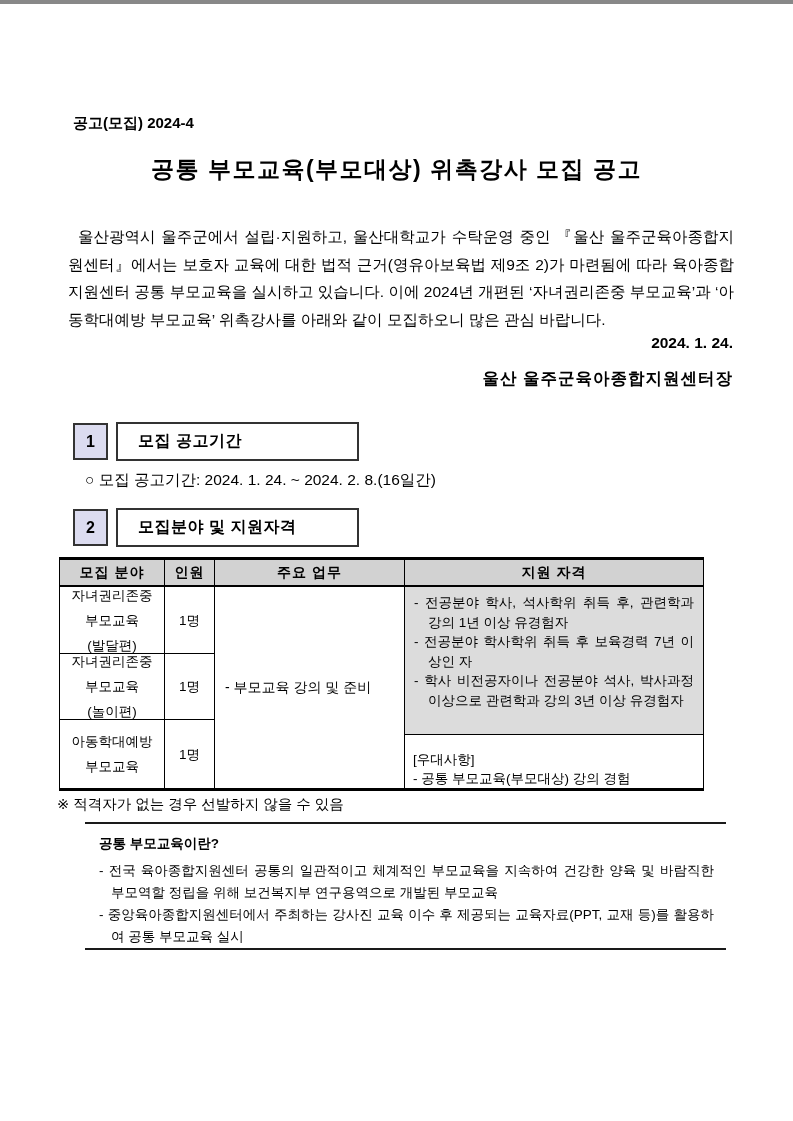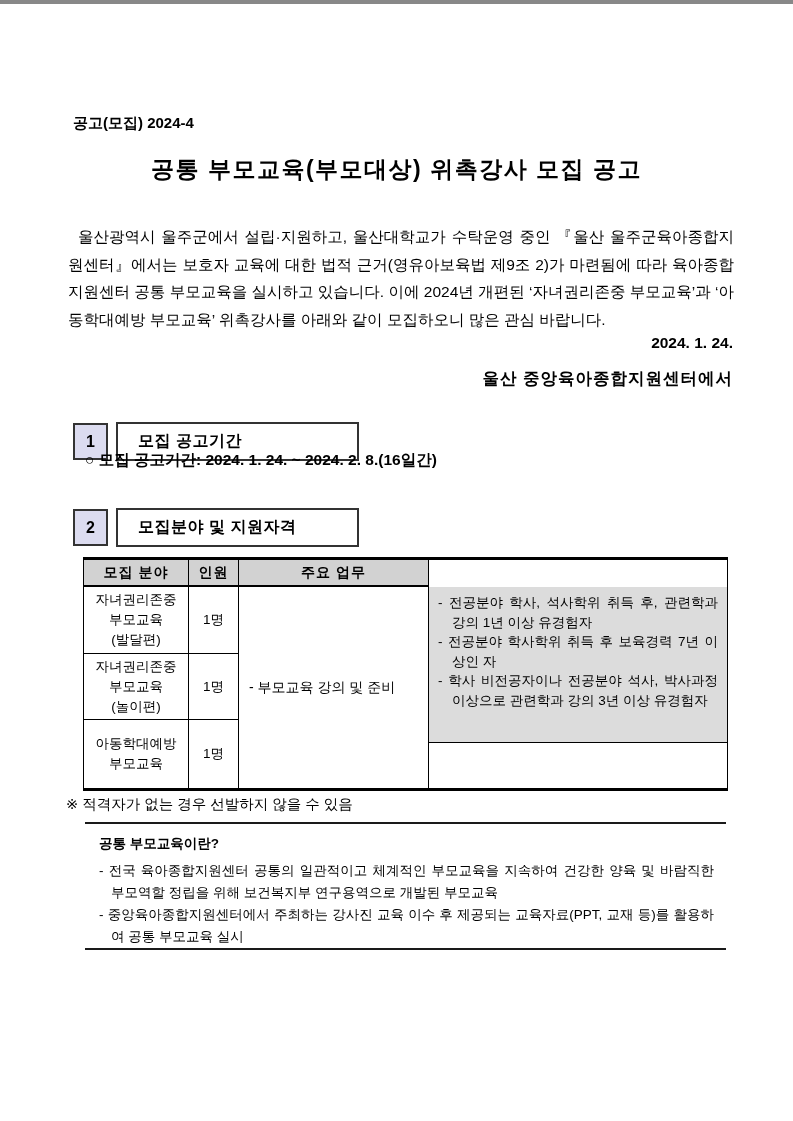--- a/index.html
+++ b/index.html
@@ -51,46 +51,46 @@
   }
   .sec-label {
     width:243px; height:39px;
     background:#fff;
     border:2px solid #333;
     display:flex; align-items:center;
     padding-left:20px;
     font-size:16px; font-weight:bold; letter-spacing:0.5px;
   }
   .bullet-line {
-    position:absolute; left:85px; top:446px;
-    font-size:15.5px; font-weight:bold;
+    position:absolute; left:85px; top:466px;
+    font-size:15.5px; font-weight:normal;
   }
   
   .recruit-table {
-    position:absolute; left:83px; top:553px; width:645px;
+    position:absolute; left:59px; top:553px; width:645px;
     display:grid;
     grid-template-columns:105px 50px 190px 1fr;
     grid-template-rows:27px 67px 66px 68px;
     border:1.5px solid #000;
     border-top-width:3px;
     border-bottom-width:3px;
   }
   .th {
     background:#D2D2D2;
     border-right:1.5px solid #000;
     border-bottom:2px solid #000;
     display:flex; align-items:center; justify-content:center;
     font-size:14px; font-weight:bold; letter-spacing:1px;
   }
   .th:nth-child(4) { border-right:none; }
   .td {
     border-right:1.5px solid #000;
     border-bottom:1.5px solid #000;
     display:flex; align-items:center; justify-content:center;
-    font-size:13.5px; line-height:20px;
+    font-size:13.5px; line-height:25px;
     text-align:center;
   }
   .td.pre { white-space:pre-line; }
   .td.last-row { border-bottom:none; }
   .td-duty {
     grid-column:3; grid-row:2 / span 3;
     border-right:1.5px solid #000;
     display:flex; align-items:center;
     padding-left:10px;
     font-size:14px;
@@ -116,21 +116,21 @@
     margin-top:2px;
     word-break:break-all;
   }
   .qual-white {
     flex:1;
     background:#fff;
     padding:4px 8px 0 8px;
     font-size:13.5px; line-height:18.5px;
   }
   .note-line {
-    position:absolute; left:66px; top:791px;
+    position:absolute; left:57px; top:791px;
     font-size:14.5px;
   }
   .info-box {
     position:absolute; left:85px; top:818px; width:641px;
     border-top:2.5px solid #1a1a1a;
     border-bottom:2.5px solid #1a1a1a;
     padding:11px 12px 0 14px;
   }
   .info-title {
     font-size:13.5px; font-weight:bold;
@@ -147,38 +147,39 @@
 
 <div class="page">
 
   <div class="doc-number">공고(모집) 2024-4</div>
 
   <div class="doc-title">공통 부모교육(부모대상) 위촉강사 모집 공고</div>
 
   <div class="intro">울산광역시 울주군에서 설립·지원하고, 울산대학교가 수탁운영 중인 『울산 울주군육아종합지원센터』에서는 보호자 교육에 대한 법적 근거(영유아보육법 제9조 2)가 마련됨에 따라 육아종합지원센터 공통 부모교육을 실시하고 있습니다. 이에 2024년 개편된 ‘자녀권리존중 부모교육’과 ‘아동학대예방 부모교육’ 위촉강사를 아래와 같이 모집하오니 많은 관심 바랍니다.</div>
 
   <div class="date-line">2024. 1. 24.</div>
-  <div class="signer-line">울산 중앙육아종합지원센터에서</div>
+  <div class="signer-line">울산 울주군육아종합지원센터장</div>
 
   <div class="section sec1">
     <div class="sec-num">1</div>
     <div class="sec-label">모집 공고기간</div>
   </div>
 
   <div class="bullet-line">○ 모집 공고기간: 2024. 1. 24. ~ 2024. 2. 8.(16일간)</div>
 
   <div class="section sec2">
     <div class="sec-num">2</div>
     <div class="sec-label">모집분야 및 지원자격</div>
   </div>
 
   <div class="recruit-table">
     <div class="th">모집 분야</div>
     <div class="th">인원</div>
     <div class="th">주요 업무</div>
+    <div class="th">지원 자격</div>
 
     <div class="td pre" style="grid-column:1;grid-row:2;">자녀권리존중
 부모교육
 (발달편)</div>
     <div class="td" style="grid-column:2;grid-row:2;">1명</div>
 
     <div class="td pre" style="grid-column:1;grid-row:3;">자녀권리존중
 부모교육
 (놀이편)</div>
     <div class="td" style="grid-column:2;grid-row:3;">1명</div>
@@ -188,20 +189,24 @@
     <div class="td last-row" style="grid-column:2;grid-row:4;">1명</div>
 
     <div class="td-duty">- 부모교육 강의 및 준비</div>
 
     <div class="td-qual">
       <div class="qual-gray">
         <div class="qual-item">- 전공분야 학사, 석사학위 취득 후, 관련학과 강의 1년 이상 유경험자</div>
         <div class="qual-item">- 전공분야 학사학위 취득 후 보육경력 7년 이상인 자</div>
         <div class="qual-item">- 학사 비전공자이나 전공분야 석사, 박사과정 이상으로 관련학과 강의 3년 이상 유경험자</div>
       </div>
+      <div class="qual-white">
+        <div>[우대사항]</div>
+        <div>- 공통 부모교육(부모대상) 강의 경험</div>
+      </div>
     </div>
   </div>
 
   <div class="note-line">※ 적격자가 없는 경우 선발하지 않을 수 있음</div>
 
   <div class="info-box">
     <div class="info-title">공통 부모교육이란?</div>
     <div class="info-item">- 전국 육아종합지원센터 공통의 일관적이고 체계적인 부모교육을 지속하여 건강한 양육 및 바람직한 부모역할 정립을 위해 보건복지부 연구용역으로 개발된 부모교육</div>
     <div class="info-item">- 중앙육아종합지원센터에서 주최하는 강사진 교육 이수 후 제공되는 교육자료(PPT, 교재 등)를 활용하여 공통 부모교육 실시</div>
   </div>

